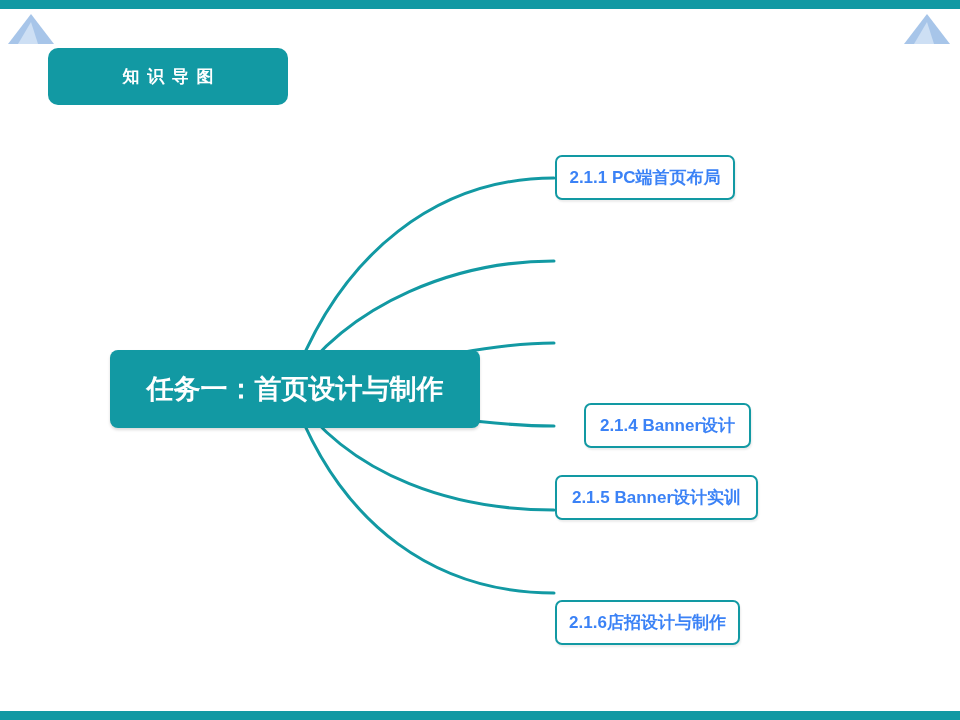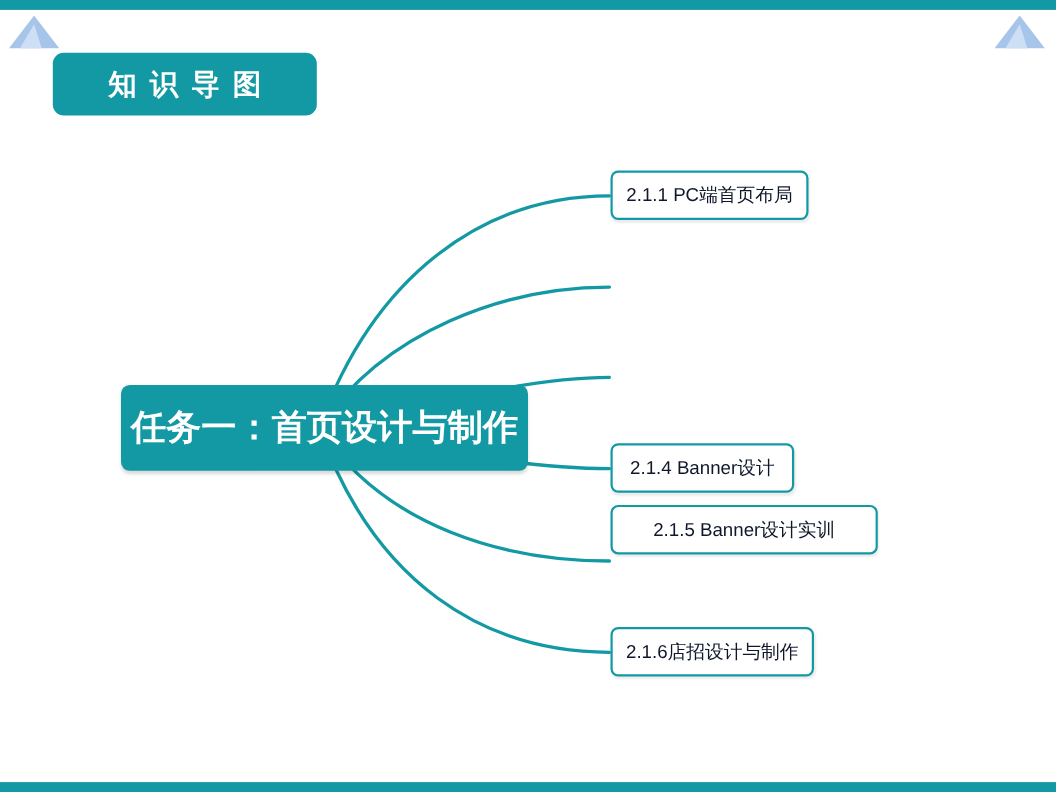--- a/index.html
+++ b/index.html
@@ -29,21 +29,21 @@
   .corner-triangle.right { right: 10px; top: 14px; }
   .title-badge {
     position: absolute;
     left: 48px;
     top: 48px;
     width: 240px;
     height: 57px;
     background: #1299A3;
     border-radius: 10px;
     color: #ffffff;
-    font-size: 26px;
+    font-size: 17px;
     font-weight: bold;
     letter-spacing: 0.45em;
     display: flex;
     align-items: center;
     justify-content: center;
     padding-left: 0.45em; 
   }
   .connectors {
     position: absolute;
     left: 0;
@@ -54,53 +54,53 @@
   }
   .root-node {
     position: absolute;
     left: 110px;
     top: 350px;
     width: 370px;
     height: 78px;
     background: #1299A3;
     border-radius: 8px;
     color: #ffffff;
-    font-size: 32px;
+    font-size: 27px;
     font-weight: bold;
     display: flex;
     align-items: center;
     justify-content: center;
     white-space: nowrap;
     z-index: 2;
     box-shadow: 0 2px 3px rgba(0,0,0,0.15);
   }
   .child-node {
     position: absolute;
     left: 555px;
     height: 45px;
     background: #ffffff;
     border: 2px solid #1299A3;
     border-radius: 7px;
-    color: #0f172a;
+    color: #3b82f6;
     font-size: 17px;
-    font-weight: normal;
+    font-weight: bold;
     display: flex;
     align-items: center;
     justify-content: center;
     white-space: nowrap;
     z-index: 2;
     box-shadow: 1px 2px 2px rgba(0,0,0,0.08);
     padding: 0 12px;
   }
   .child-node.n0 { top: 155px; width: 180px; }
   .child-node.n1 { top: 238px; width: 227px; }
   .child-node.n2 { top: 320px; width: 138px; }
-  .child-node.n3 { top: 403px; width: 167px; }
-  .child-node.n4 { top: 459px; width: 243px; }
-  .child-node.n5 { top: 570px; width: 185px; }
+  .child-node.n3 { top: 403px; width: 167px; margin-left: 29px; }
+  .child-node.n4 { top: 475px; width: 203px; }
+  .child-node.n5 { top: 600px; width: 185px; }
 </style>
 </head>
 <body>
 
 <div class="slide">
 
   <div class="bar top"></div>
   <div class="bar bottom"></div>
 
   <svg class="corner-triangle left" viewBox="0 0 46 30">

